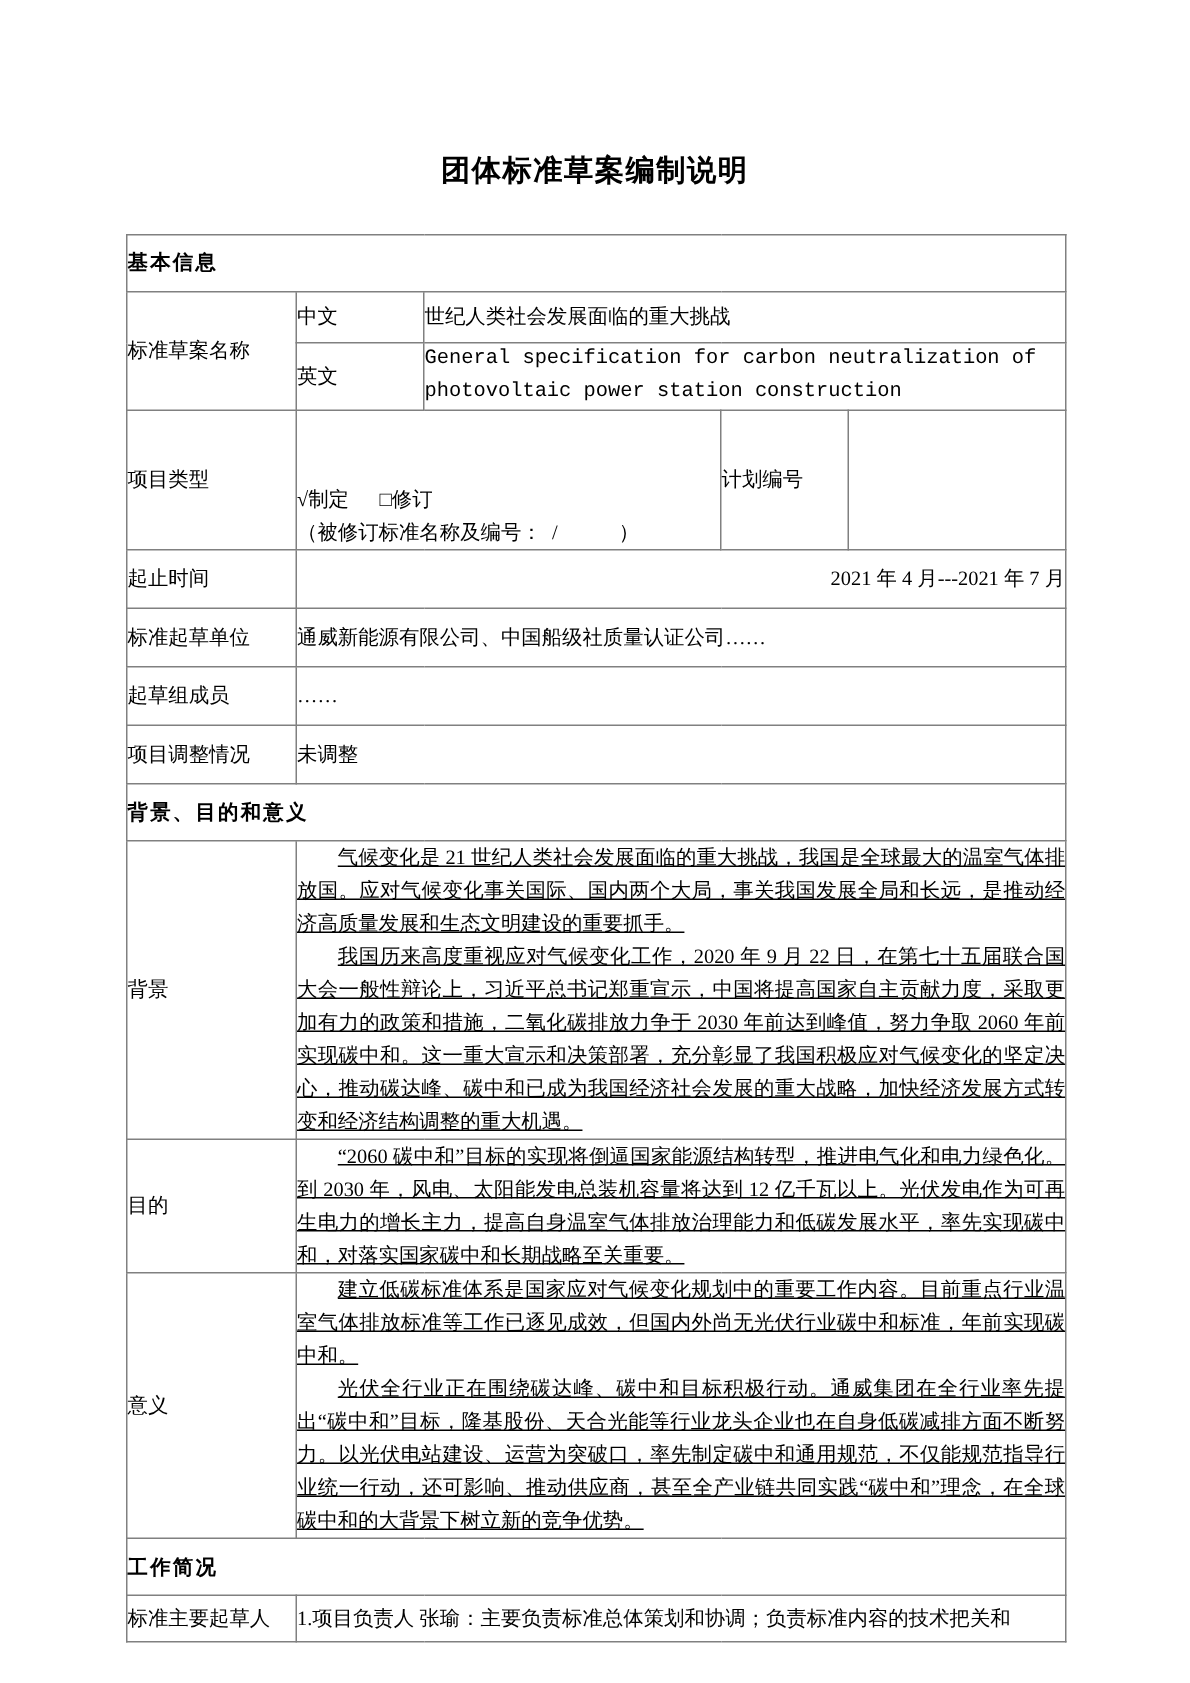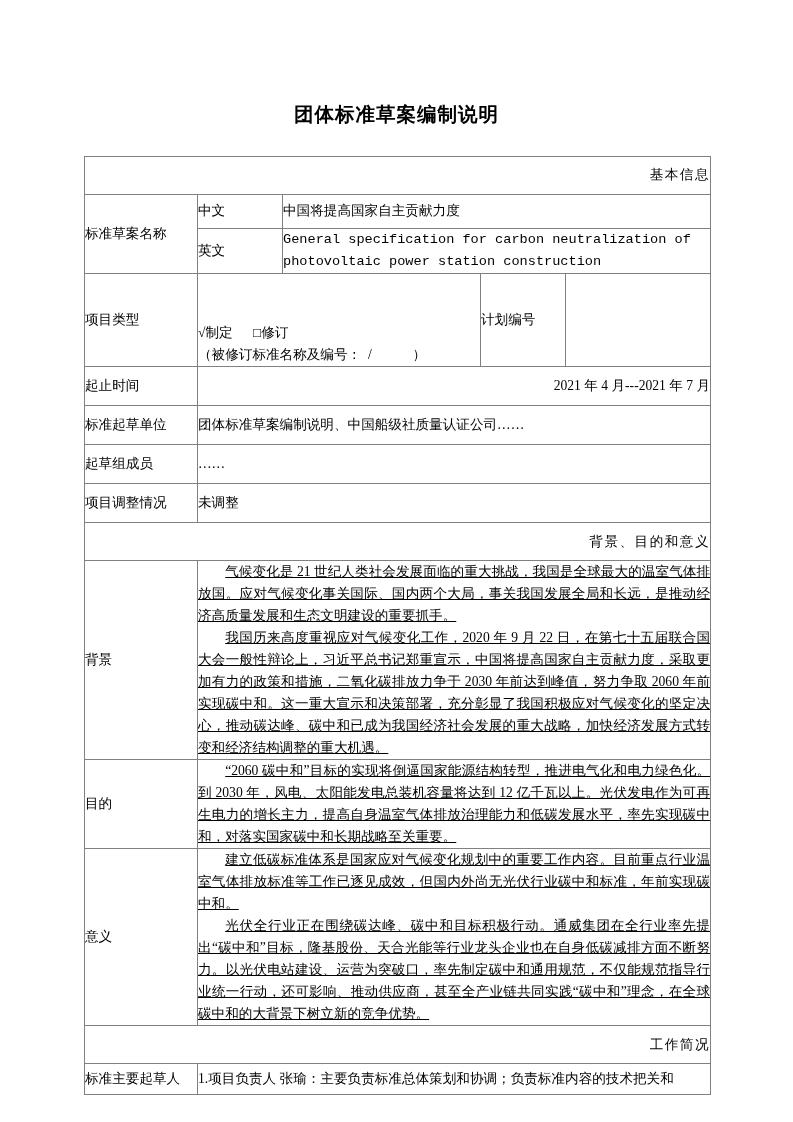--- a/index.html
+++ b/index.html
@@ -46,23 +46,23 @@
   }
   table.main td {
     border: 1px solid #808080;
     padding: 0;
     vertical-align: middle;
     font-size: 13.6px;
     line-height: 1.62;
     color: #000;
   }
   .section-head {
-    text-align: right;
+    text-align: left;
     font-family: "Liberation Sans", "DejaVu Sans", sans-serif;
-    font-weight: normal;
+    font-weight: bold;
     font-size: 16.5px;
     letter-spacing: 1.5px;
     height: 37px;
   }
   .lbl {
     padding-left: 5px;
     font-size: 13.6px;
     vertical-align: middle;
   }
   .lbl-mid {
@@ -134,21 +134,21 @@
       </colgroup>
 
       <tbody>
           <tr>
         <td colspan="5" class="section-head">基本信息</td>
       </tr>
 
       <tr>
         <td rowspan="2" class="lbl">标准草案名称</td>
         <td class="langcell">中文</td>
-        <td colspan="3" class="valcell">中国将提高国家自主贡献力度</td>
+        <td colspan="3" class="valcell">世纪人类社会发展面临的重大挑战</td>
       </tr>
 
       <tr>
         <td class="langcell">英文</td>
         <td colspan="3" class="eng"><span>General   specification   for   carbon   neutralization   of</span><span class="lastline">photovoltaic power station construction</span></td>
       </tr>
 
       <tr>
         <td class="lbl">项目类型</td>
         <td colspan="2" class="ptype">
@@ -159,21 +159,21 @@
         <td class="valcell"></td>
       </tr>
 
       <tr>
         <td class="lbl tallrow">起止时间</td>
         <td colspan="4" class="timeval tallrow">2021 年 4 月---2021 年 7 月</td>
       </tr>
 
       <tr>
         <td class="lbl tallrow">标准起草单位</td>
-        <td colspan="4" class="valcell tallrow">团体标准草案编制说明、中国船级社质量认证公司……</td>
+        <td colspan="4" class="valcell tallrow">通威新能源有限公司、中国船级社质量认证公司……</td>
       </tr>
 
       <tr>
         <td class="lbl tallrow">起草组成员</td>
         <td colspan="4" class="valcell tallrow">……</td>
       </tr>
 
       <tr>
         <td class="lbl tallrow">项目调整情况</td>
         <td colspan="4" class="valcell tallrow">未调整</td>

